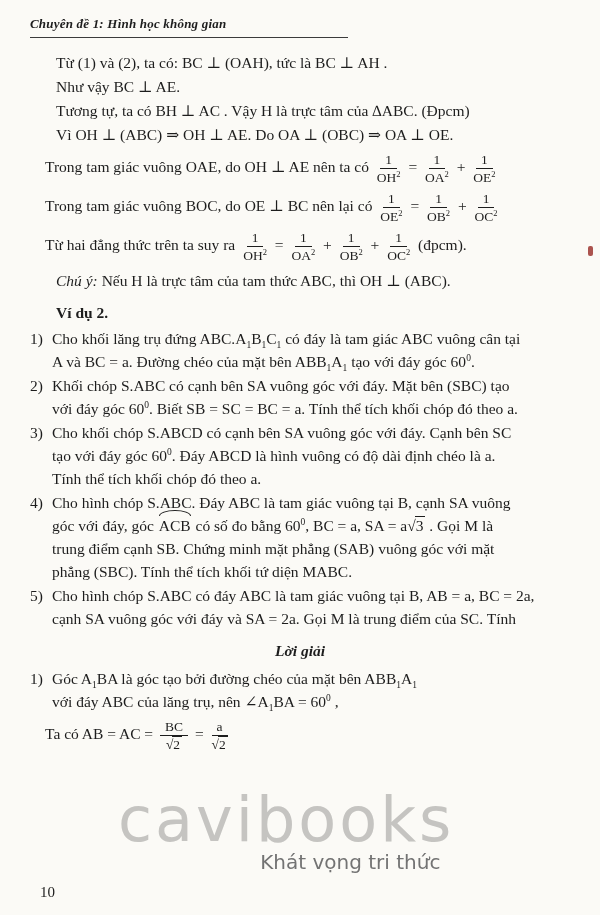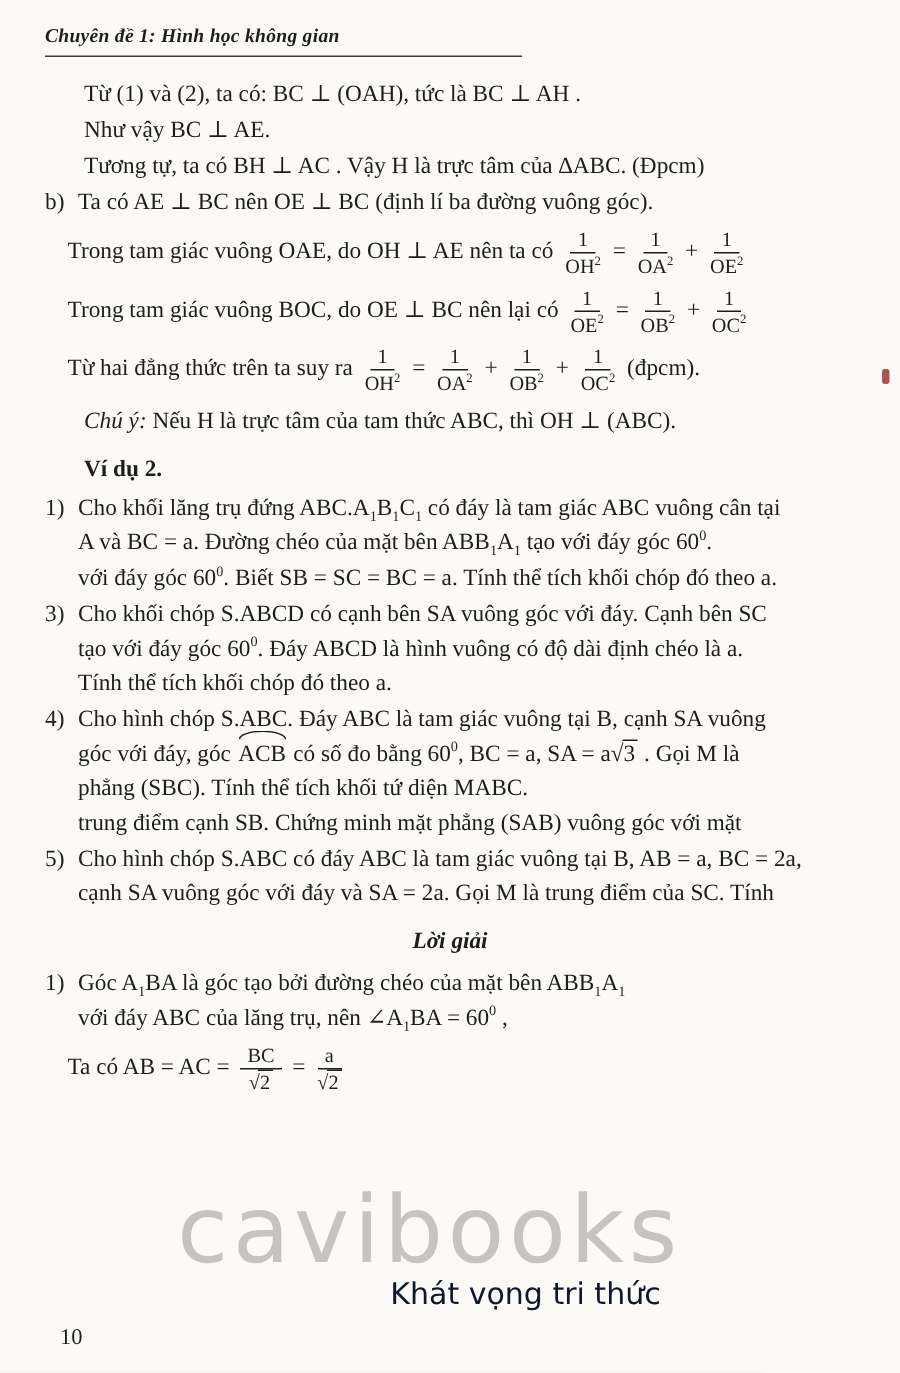--- a/index.html
+++ b/index.html
@@ -81,21 +81,21 @@
     font-weight:500;
     letter-spacing:3px;
     line-height:64px;
   }
   .wm-slogan {
     font-family:"DejaVu Sans","Liberation Sans",sans-serif;
     font-size:20px;
     text-align:right;
     padding-right:14px;
     margin-top:-2px;
-    color:#0f172a;
+    color:#737373;
   }
   
   .pageno {
     position:absolute;
     left:40px; bottom:14px;
     z-index:2;
     font-size:15px;
   }
   
   .artifact {
@@ -125,22 +125,22 @@
   <div class="content">
       <div class="para plain indent">
         <div class="line"><span>Từ (1) và (2), ta có: BC ⊥ (OAH), tức là BC ⊥ AH .</span></div>
       </div>
       <div class="para plain indent">
         <div class="line"><span>Như vậy BC ⊥ AE.</span></div>
       </div>
       <div class="para plain indent">
         <div class="line"><span>Tương tự, ta có BH ⊥ AC . Vậy H là trực tâm của ∆ABC. (Đpcm)</span></div>
       </div>
-      <div class="para item">
-        <div class="line"><span class="marker">b)</span><span>Ta có AE ⊥ BC nên OE ⊥ BC (định lí ba đường vuông góc).</span></div>
+      <div class="para plain indent">
+        <div class="line"><span>Vì OH ⊥ (ABC) ⇒ OH ⊥ AE. Do OA ⊥ (OBC) ⇒ OA ⊥ OE.</span></div>
       </div>
       <div class="para plain eq">
         <div class="line"><span>Trong tam giác vuông OAE, do OH ⊥ AE nên ta có </span><span class="frac">
             <span class="fn">1</span>
             <span class="fd">OH<sup>2</sup></span>
           </span><span> = </span><span class="frac">
             <span class="fn">1</span>
             <span class="fd">OA<sup>2</sup></span>
           </span><span> + </span><span class="frac">
             <span class="fn">1</span>
@@ -178,32 +178,33 @@
         <div class="line"><span class="i">Chú ý:</span><span> Nếu H là trực tâm của tam thức ABC, thì OH ⊥ (ABC).</span></div>
       </div>
       <div class="para plain example">
         <div class="line"><span class="b">Ví dụ 2.</span></div>
       </div>
       <div class="para item">
         <div class="line"><span class="marker">1)</span><span>Cho khối lăng trụ đứng ABC.A</span><sub>1</sub><span>B</span><sub>1</sub><span>C</span><sub>1</sub><span> có đáy là tam giác ABC vuông cân tại</span></div>
         <div class="line"><span>A và BC = a. Đường chéo của mặt bên ABB</span><sub>1</sub><span>A</span><sub>1</sub><span> tạo với đáy góc 60</span><sup>0</sup><span>.</span></div>
       </div>
       <div class="para item">
+        <div class="line"><span class="marker">2)</span><span>Khối chóp S.ABC có cạnh bên SA vuông góc với đáy. Mặt bên (SBC) tạo</span></div>
         <div class="line"><span>với đáy góc 60</span><sup>0</sup><span>. Biết SB = SC = BC = a. Tính thể tích khối chóp đó theo a.</span></div>
       </div>
       <div class="para item">
         <div class="line"><span class="marker">3)</span><span>Cho khối chóp S.ABCD có cạnh bên SA vuông góc với đáy. Cạnh bên SC</span></div>
         <div class="line"><span>tạo với đáy góc 60</span><sup>0</sup><span>. Đáy ABCD là hình vuông có độ dài định chéo là a.</span></div>
         <div class="line"><span>Tính thể tích khối chóp đó theo a.</span></div>
       </div>
       <div class="para item">
         <div class="line"><span class="marker">4)</span><span>Cho hình chóp S.ABC. Đáy ABC là tam giác vuông tại B, cạnh SA vuông</span></div>
         <div class="line"><span>góc với đáy, góc </span><span class="arc">ACB</span><span> có số đo bằng 60</span><sup>0</sup><span>, BC = a, SA = a</span><span class="sqrt">√<span class="sqrtv">3</span></span><span> . Gọi M là</span></div>
+        <div class="line"><span>trung điểm cạnh SB. Chứng minh mặt phẳng (SAB) vuông góc với mặt</span></div>
         <div class="line"><span>phẳng (SBC). Tính thể tích khối tứ diện MABC.</span></div>
-        <div class="line"><span>trung điểm cạnh SB. Chứng minh mặt phẳng (SAB) vuông góc với mặt</span></div>
       </div>
       <div class="para item">
         <div class="line"><span class="marker">5)</span><span>Cho hình chóp S.ABC có đáy ABC là tam giác vuông tại B, AB = a, BC = 2a,</span></div>
         <div class="line"><span>cạnh SA vuông góc với đáy và SA = 2a. Gọi M là trung điểm của SC. Tính</span></div>
       </div>
       <div class="para center">
         <div class="line"><span class="bi">Lời giải</span></div>
       </div>
       <div class="para item">
         <div class="line"><span class="marker">1)</span><span>Góc A</span><sub>1</sub><span>BA là góc tạo bởi đường chéo của mặt bên ABB</span><sub>1</sub><span>A</span><sub>1</sub></div>

